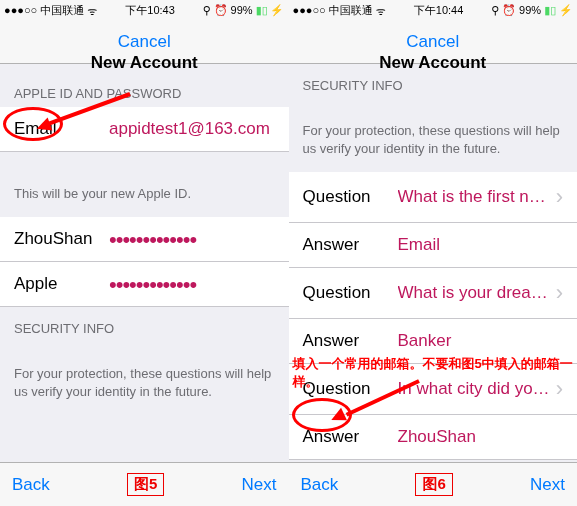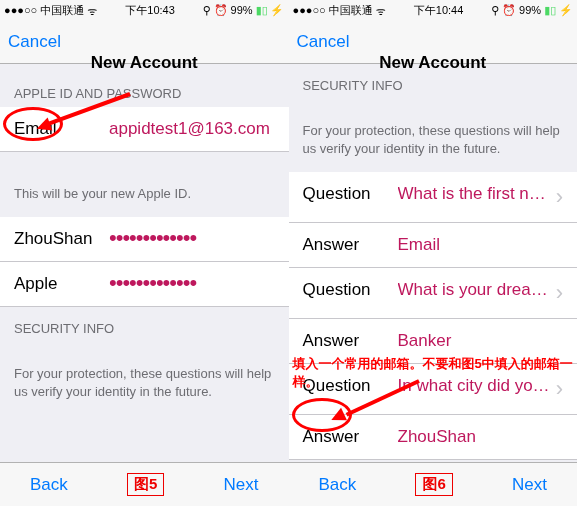--- a/index.html
+++ b/index.html
@@ -1,31 +1,31 @@
 <!DOCTYPE html>
 <html><head>
 <meta charset="utf-8">
 <style>
   * { margin: 0; padding: 0; box-sizing: border-box; }
   body { font-family: -apple-system, "Helvetica Neue", Arial, sans-serif; background: #fff; display: flex; }
   .screen { width: 288.5px; height: 506px; position: relative; background: #efeff4; overflow: hidden; }
   .status-bar { height: 20px; background: #f7f7f7; display: flex; align-items: center; justify-content: space-between; font-size: 11px; padding: 0 4px; color: #000; }
   .status-left, .status-right { display: flex; align-items: center; gap: 3px; }
-  .nav { height: 44px; background: #f7f7f7; border-bottom: 1px solid #b2b2b2; display: flex; align-items: center; justify-content: flex-start; padding: 0 8px; }
+  .nav { height: 44px; background: #f7f7f7; border-bottom: 1px solid #b2b2b2; display: flex; align-items: center; justify-content: center; padding: 0 8px; }
   .nav-cancel { color: #007aff; font-size: 17px; }
   .nav-title { font-size: 17px; font-weight: 600; color: #000; position: absolute; left: 0; right: 0; text-align: center; pointer-events: none; margin-top: 42px; }
   .content { overflow-y: auto; height: calc(100% - 64px - 44px); }
   .section-header { padding: 14px 14px 6px; font-size: 13px; color: #6d6d72; text-transform: uppercase; }
   .section-footer { padding: 6px 14px 14px; font-size: 13px; color: #6d6d72; line-height: 1.4; margin-top: 27px; }
-  .row { background: #fff; padding: 12px 14px; display: flex; border-bottom: 1px solid #c8c7cc; font-size: 17px; position: relative; min-height: 44px; }
+  .row { background: #fff; padding: 12px 14px; display: flex; align-items: center; border-bottom: 1px solid #c8c7cc; font-size: 17px; position: relative; min-height: 44px; }
   .row:first-of-type { border-top: 1px solid #c8c7cc; }
   .row-label { width: 95px; color: #000; flex-shrink: 0; }
   .row-value { color: #be185d; flex: 1; white-space: nowrap; overflow: hidden; text-overflow: ellipsis; }
   .row-disclosure::after { content: "›"; color: #c7c7cc; font-size: 22px; margin-left: 6px; }
-  .toolbar { position: absolute; bottom: 0; left: 0; right: 0; height: 44px; background: #f7f7f7; border-top: 1px solid #b2b2b2; display: flex; align-items: center; justify-content: space-between; padding: 0 30px; }
+  .toolbar { position: absolute; bottom: 0; left: 0; right: 0; height: 44px; background: #f7f7f7; border-top: 1px solid #b2b2b2; display: flex; align-items: center; justify-content: space-between; padding: 0 12px; }
   .toolbar button { background: none; border: none; color: #007aff; font-size: 17px; cursor: pointer; }
   .toolbar .fig-label { color: #e00; font-size: 15px; font-weight: bold; border: 1px solid #e00; padding: 1px 6px; }
   .anno-red { position: absolute; color: #f00; font-size: 13px; font-weight: bold; z-index: 10; }
   .circle { position: absolute; border: 3px solid #f00; border-radius: 50%; z-index: 9; }
   .arrow-line { position: absolute; background: #f00; height: 4px; transform-origin: left center; z-index: 8; }
   .arrow-head { position: absolute; width: 0; height: 0; border-left: 14px solid #f00; border-top: 7px solid transparent; border-bottom: 7px solid transparent; transform-origin: left center; z-index: 8; }
   .dots { letter-spacing: -1px; font-size: 22px; line-height: 17px; }
 </style>
 </head>
 <body>

